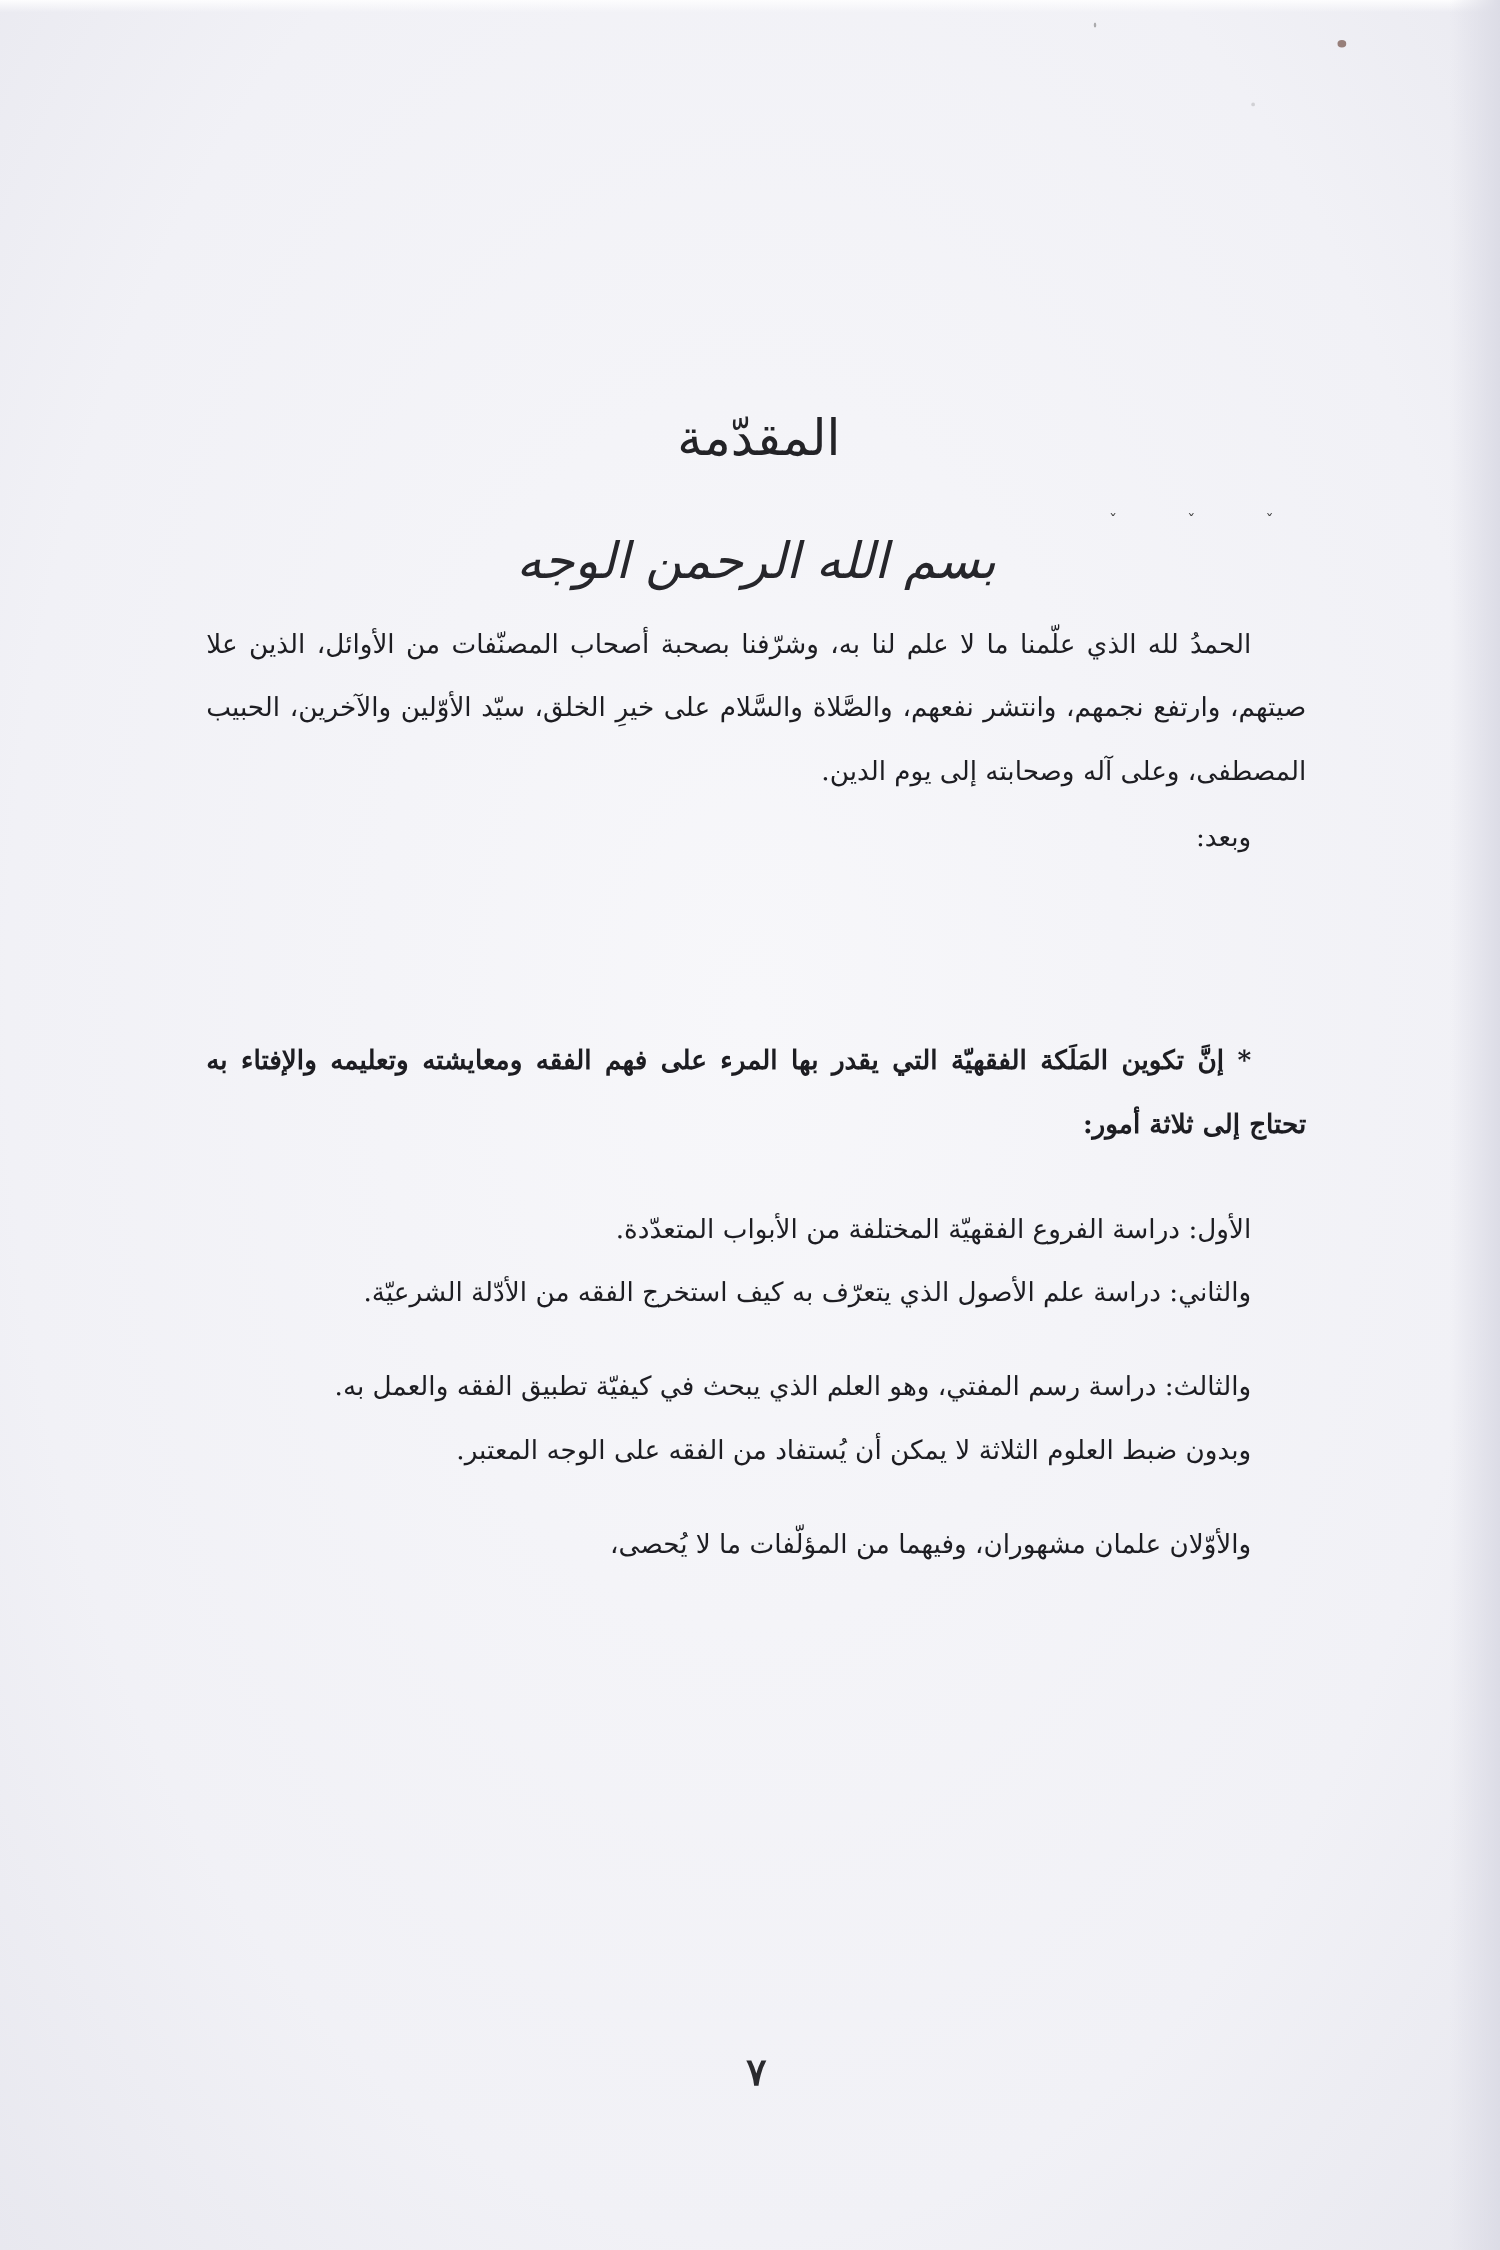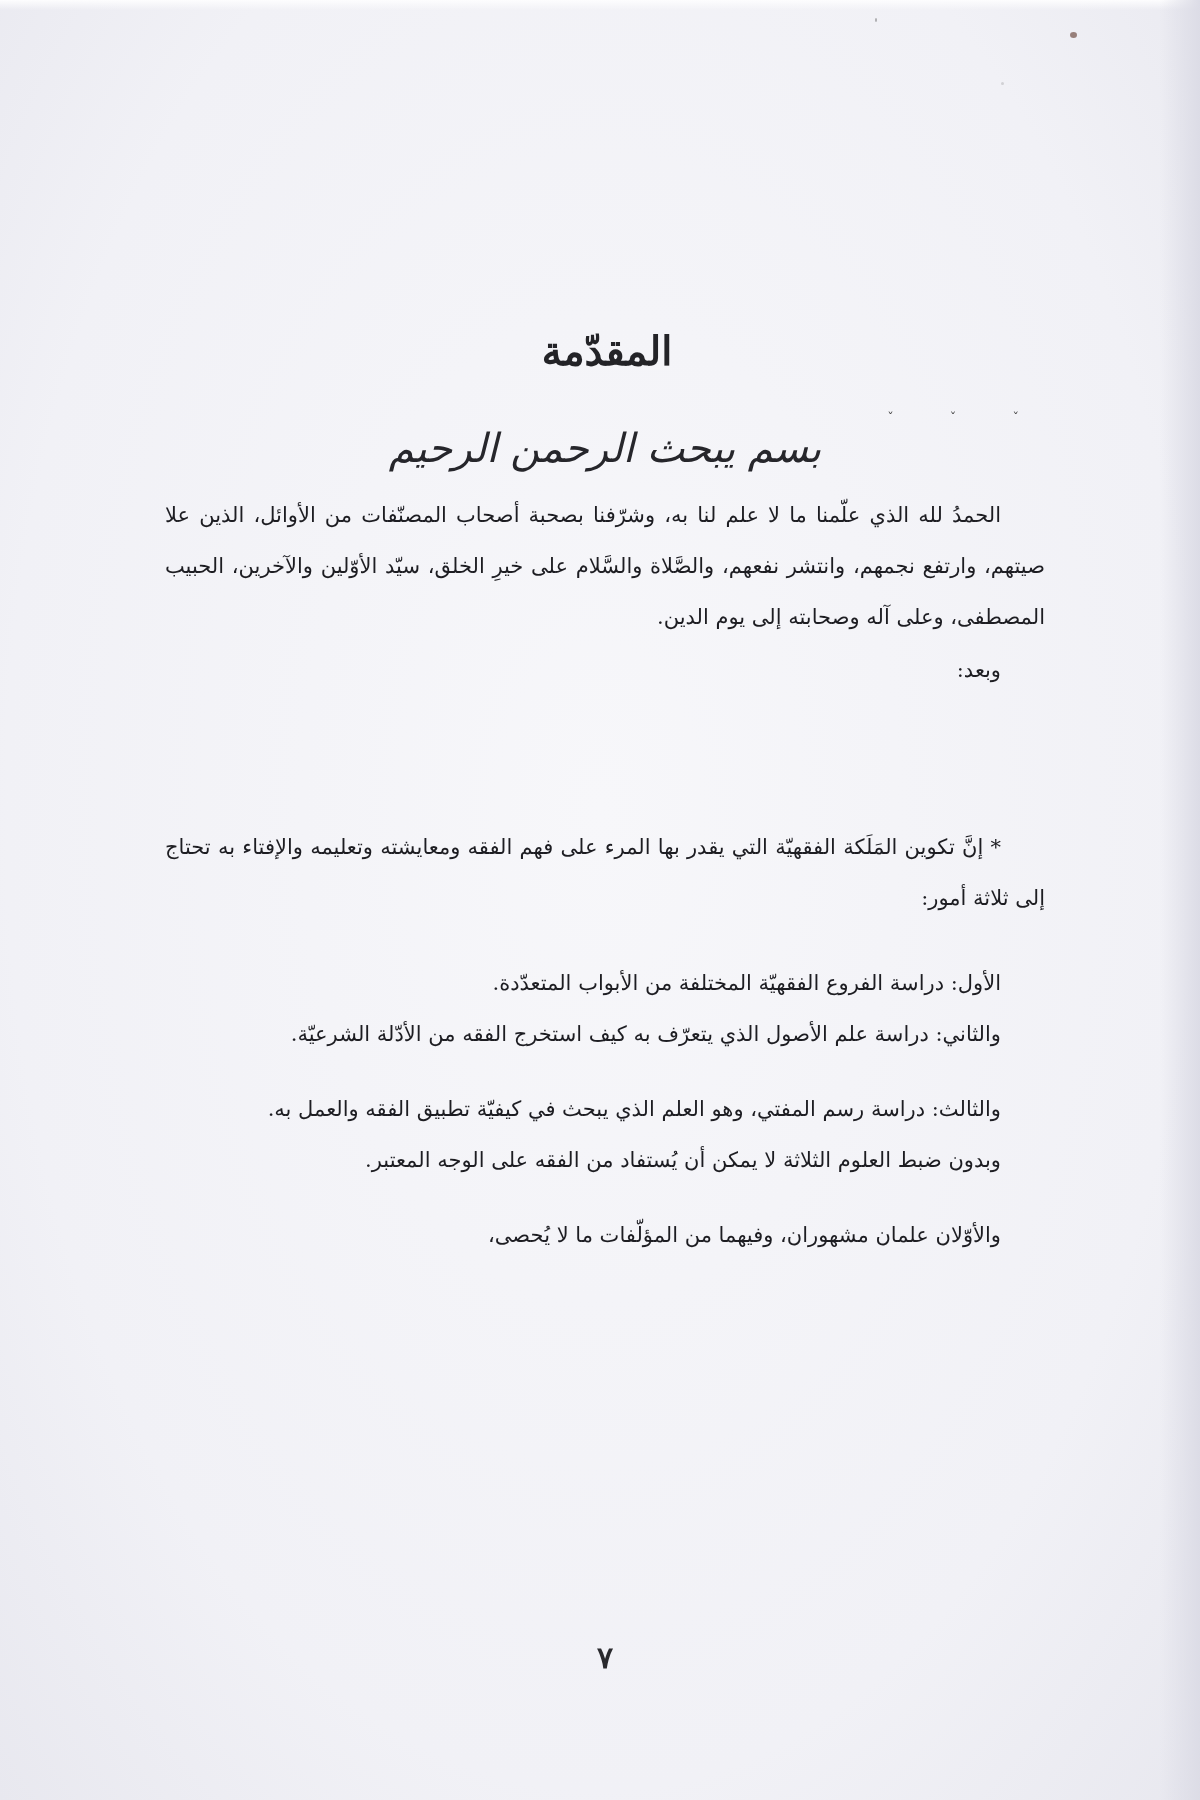--- a/index.html
+++ b/index.html
@@ -49,21 +49,21 @@
       right: 155px;
       top: 0;
       direction: rtl;
     }
     .title {
       position: absolute;
       left: 4px; right: 0;
       top: 300px;
       text-align: center;
       font-size: 40px;
-      font-weight: bold;
+      font-weight: normal;
       letter-spacing: 1px;
       color: #232327;
     }
     .basmala {
       position: absolute;
       left: 0; right: 0;
       top: 425px;
       text-align: center;
       font-size: 40px;
       font-style: italic;
@@ -84,21 +84,21 @@
       left: 0; right: 0;
       font-size: 21px;
       line-height: 51px;
       text-align: justify;
       text-align-last: right;
     }
     .para {
       margin: 0;
       text-indent: 44px;
     }
-    .bold { font-weight: normal; }
+    .bold { font-weight: bold; }
     .label { font-weight: normal; }
     .gap-s { margin-top: 0; }
     .gap-m { margin-top: 24px; }
 
     .page-number {
       position: absolute;
       left: 0; right: 0;
       top: 1640px;
       text-align: center;
       font-size: 30px;
@@ -114,21 +114,21 @@
   <div class="page-edge-right"></div>
   <div class="speck s1"></div>
   <div class="speck s2"></div>
   <div class="speck s3"></div>
 
   <div class="content">
 
     <h1 class="title">المقدّمة</h1>
 
     <div class="basmala-ornament">ˇ ˇ ˇ</div>
-    <div class="basmala">بسم يبحث الرحمن الرحيم</div>
+    <div class="basmala">بسم الله الرحمن الوجه</div>
 
     <div class="body-text" style="top: 490px;">
       <p class="para">الحمدُ لله الذي علّمنا ما لا علم لنا به، وشرّفنا بصحبة أصحاب المصنّفات من الأوائل، الذين علا صيتهم، وارتفع نجمهم، وانتشر نفعهم، والصَّلاة والسَّلام على خيرِ الخلق، سيّد الأوّلين والآخرين، الحبيب المصطفى، وعلى آله وصحابته إلى يوم الدين.</p>
       <p class="para" style="margin-top: 2px;">وبعد:</p>
     </div>
 
     <div class="body-text" style="top: 822px;">
       <p class="para bold">* إنَّ تكوين المَلَكة الفقهيّة التي يقدر بها المرء على فهم الفقه ومعايشته وتعليمه والإفتاء به تحتاج إلى ثلاثة أمور:</p>
     </div>
 

